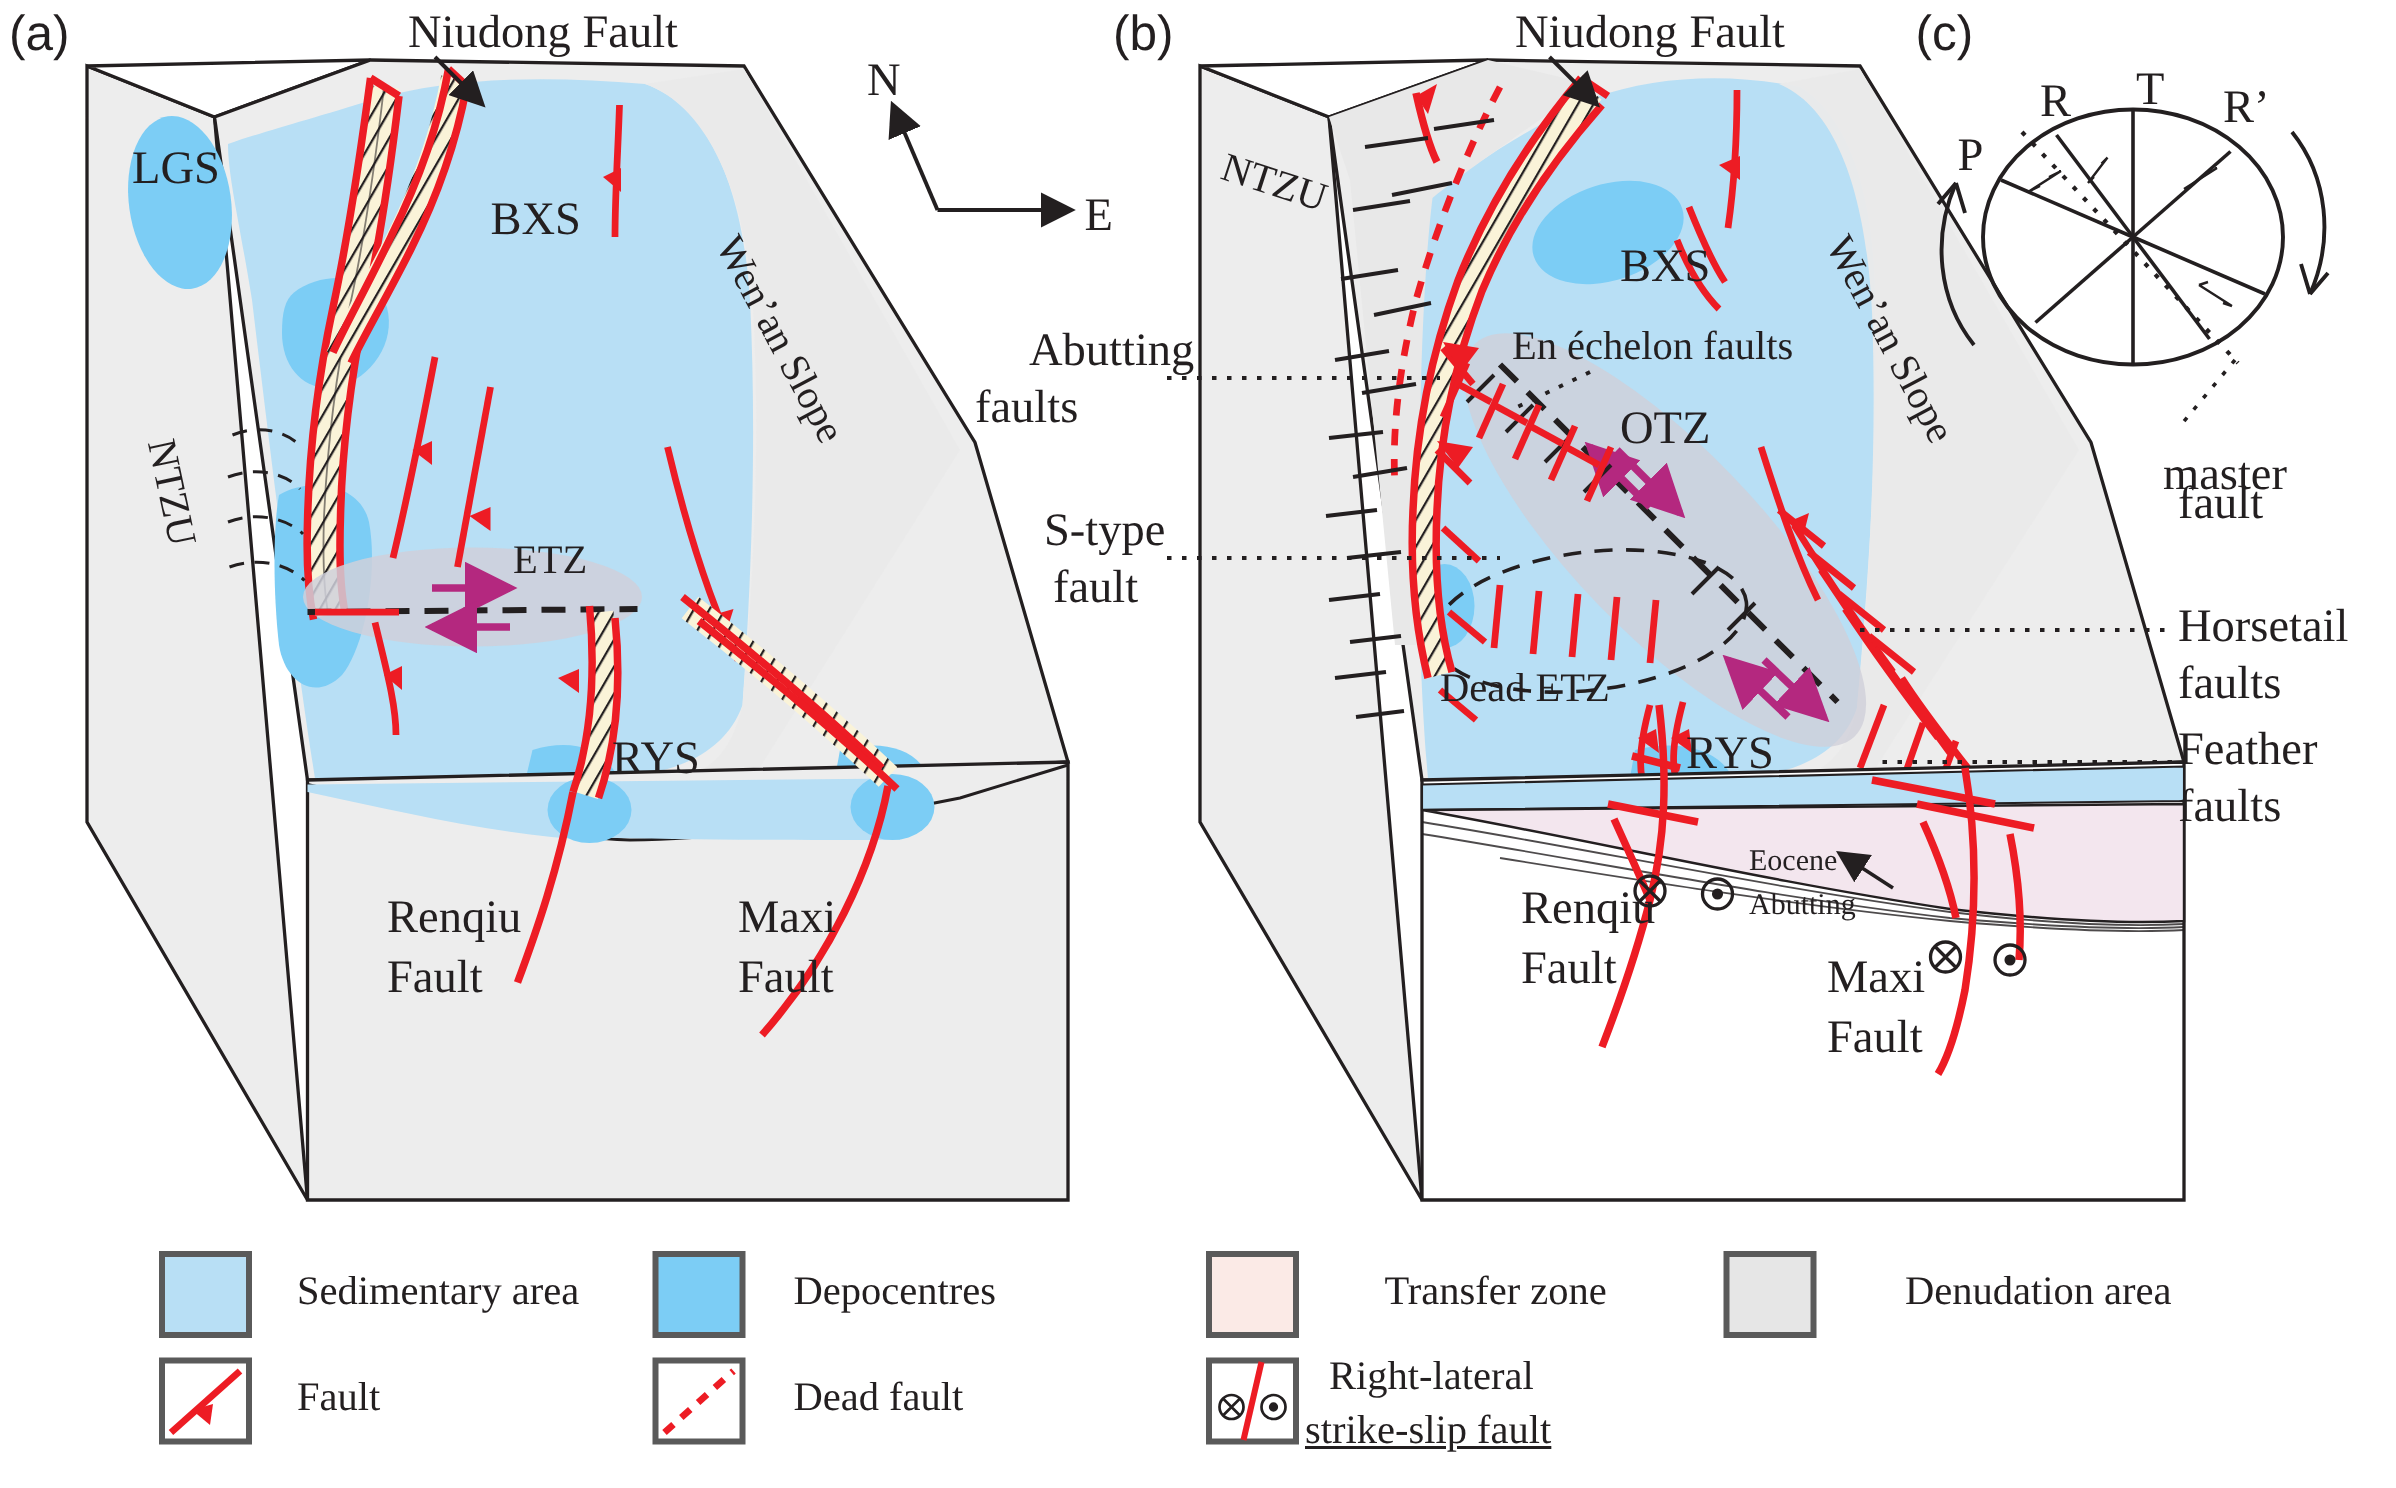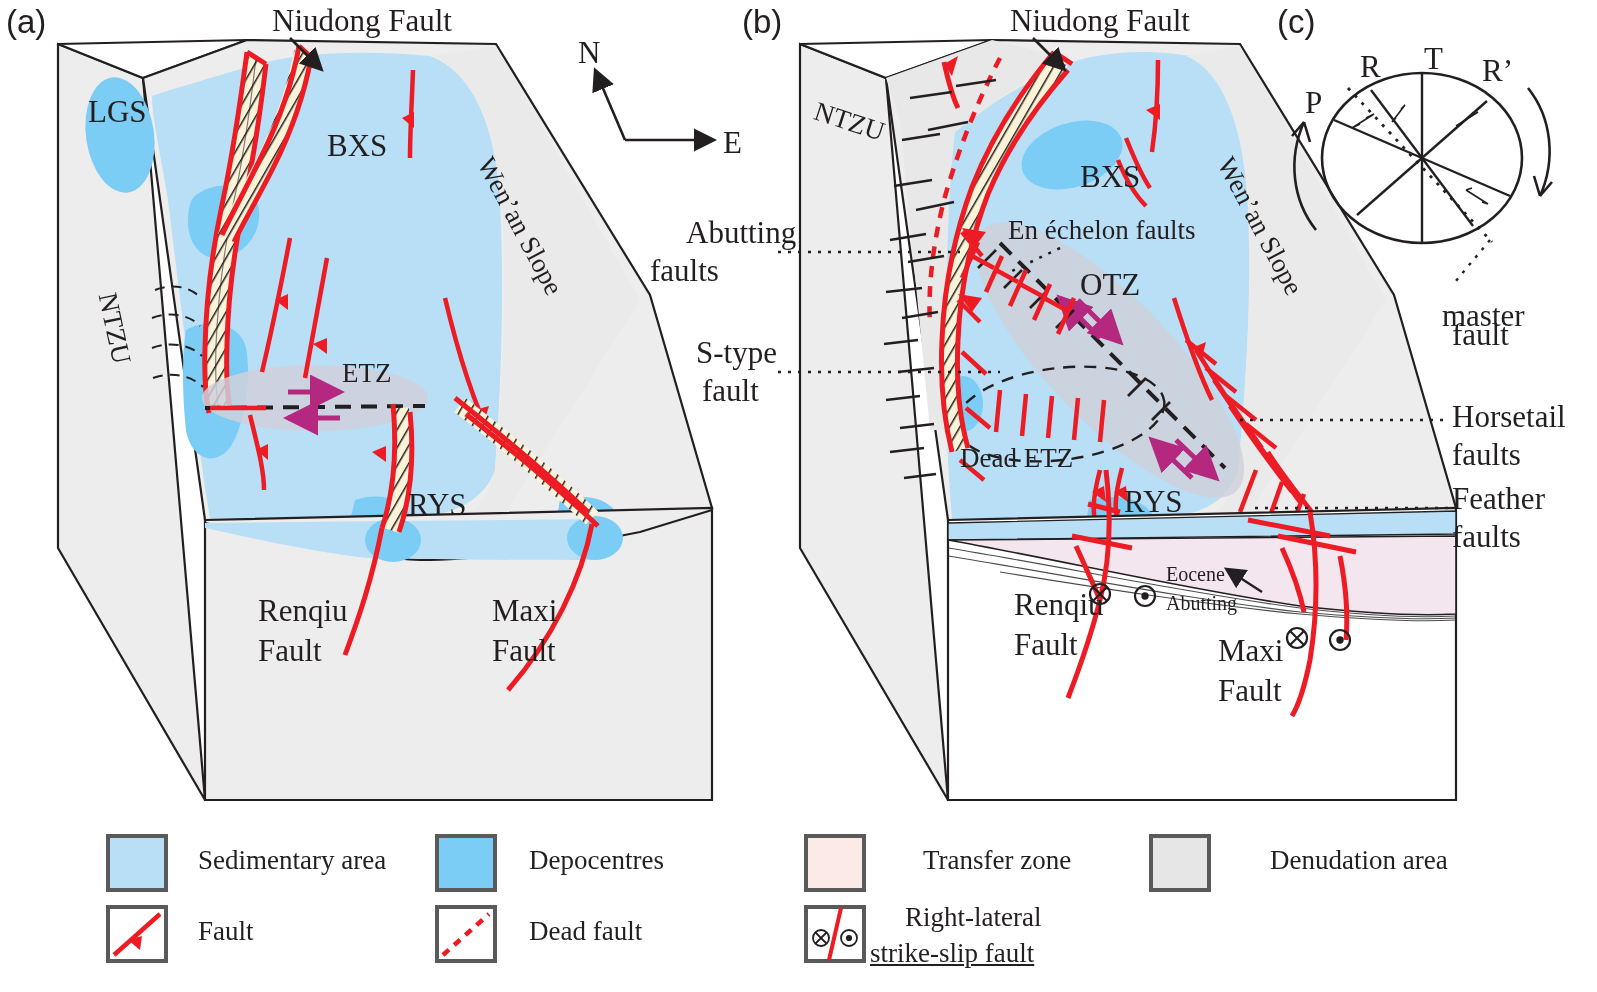--- a/index.html
+++ b/index.html
@@ -423,16 +423,16 @@
 <div class="lbl serif big" style="left:1482px;top:54px;">R’</div>
 <div class="lbl serif big" style="left:1442px;top:280px;margin-top:19px;">master</div>
 <div class="lbl serif big" style="left:1452px;top:318px;">fault</div>
 
 <div class="lbl legend-txt" style="left:198px;top:845px;">Sedimentary area</div>
 <div class="lbl legend-txt" style="left:529px;top:845px;font-family:Liberation Serif, serif;">Depocentres</div>
 <div class="lbl legend-txt" style="left:923px;top:845px;">Transfer zone</div>
 <div class="lbl legend-txt" style="left:1270px;top:845px;">Denudation area</div>
 <div class="lbl legend-txt" style="left:198px;top:916px;">Fault</div>
 <div class="lbl legend-txt" style="left:529px;top:916px;">Dead fault</div>
-<div class="lbl legend-txt" style="left:886px;top:902px;margin-left:19px;">Right-lateral</div>
+<div class="lbl legend-txt" style="left:886px;top:902px;">Right-lateral</div>
 <div class="lbl legend-txt" style="left:870px;top:938px;text-decoration:underline;">strike-slip fault</div>
 
 </div>
 
 </body></html>

